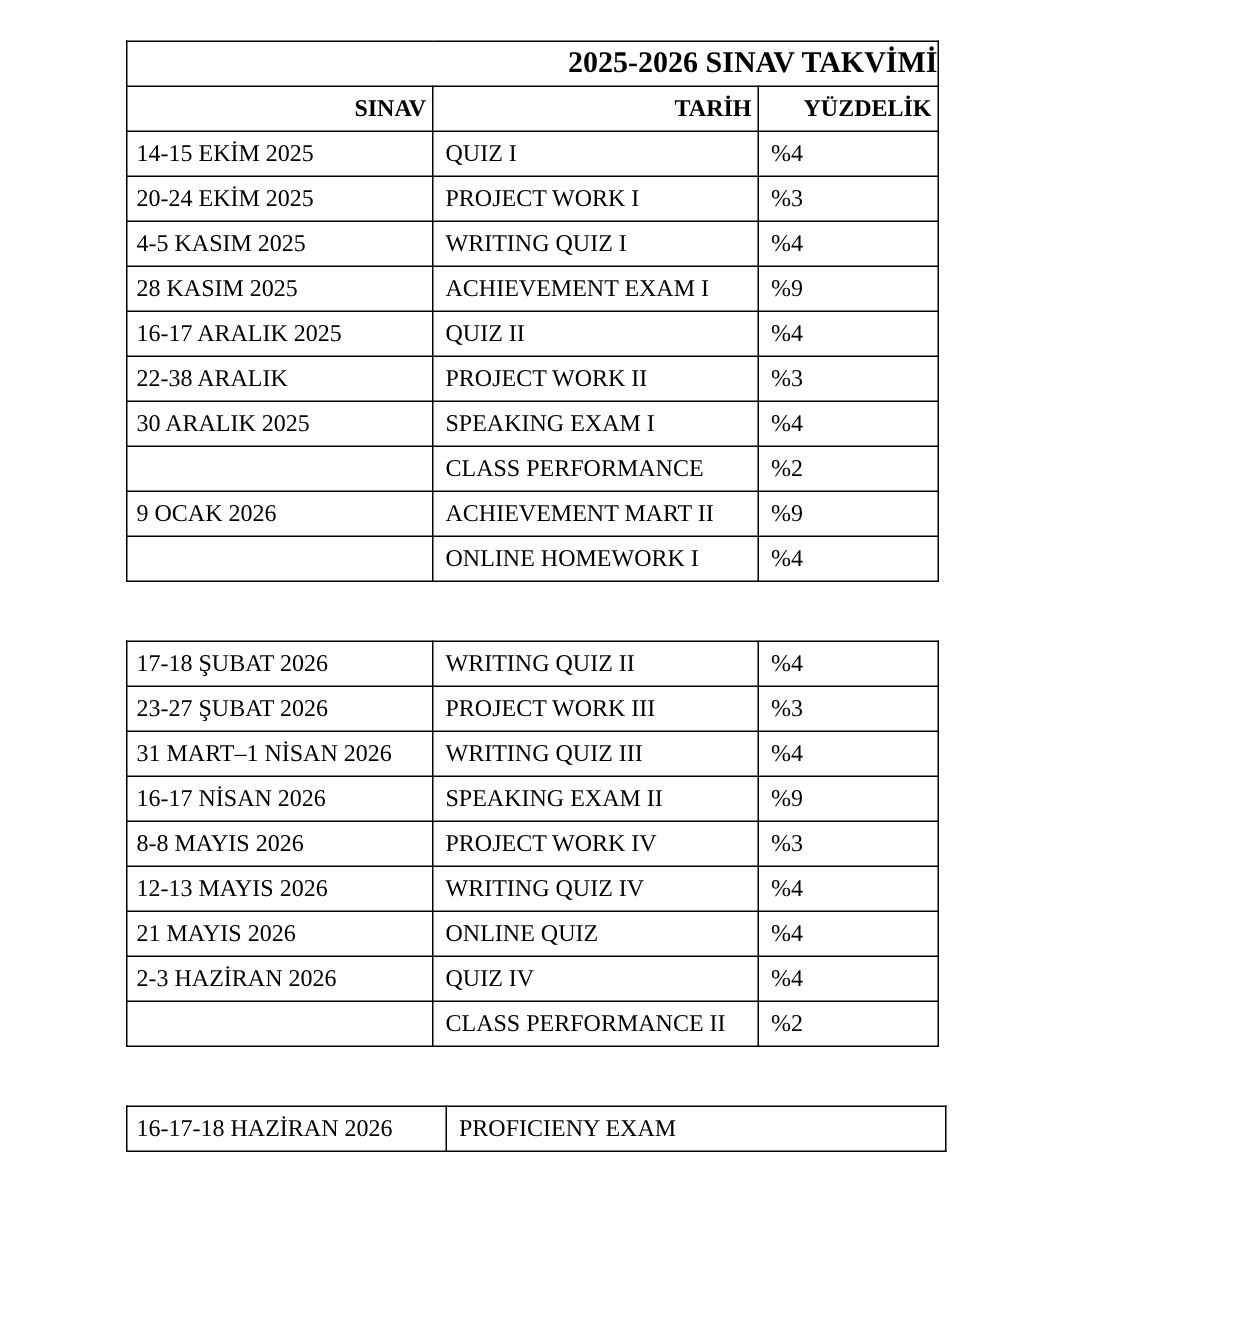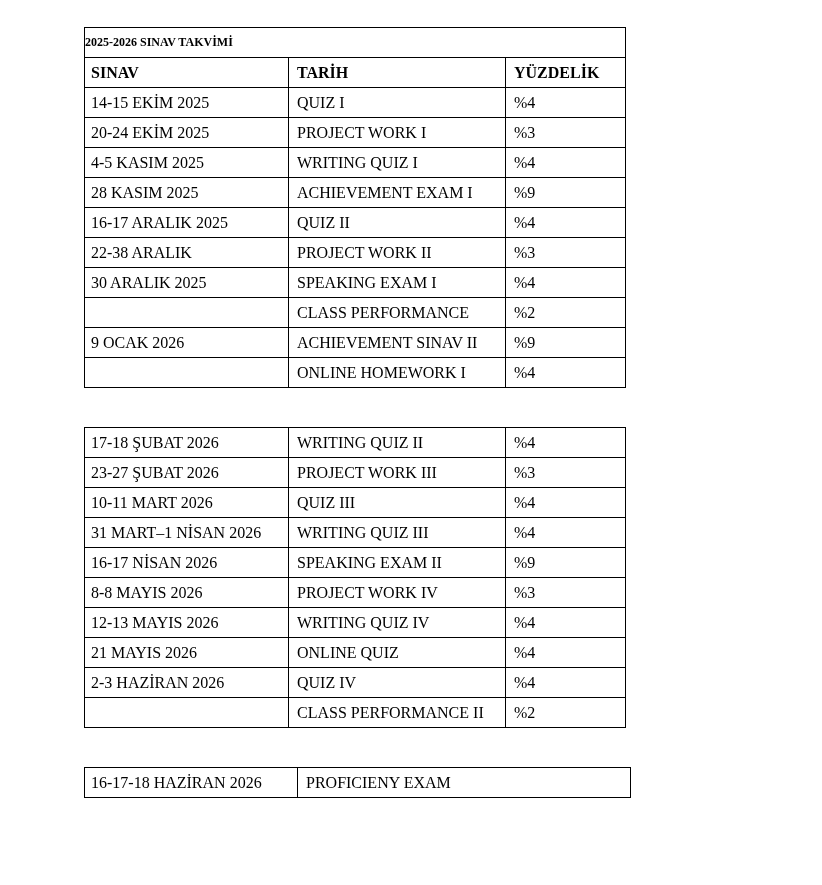--- a/index.html
+++ b/index.html
@@ -29,27 +29,27 @@
     box-sizing: border-box;
     height: 30px;
     font-size: 16px;
     font-weight: normal;
     text-align: left;
     vertical-align: middle;
     padding: 0 4px 0 6px;
     white-space: nowrap;
     overflow: hidden;
   }
-  .cal th { font-weight: bold; }
+  .cal th { font-weight: bold; text-align: right; }
   .cal td:nth-child(2), .cal th:nth-child(2),
   .cal td:nth-child(3), .cal th:nth-child(3) { padding-left: 8px; }
   .cal td.title-cell {
-    text-align: left;
+    text-align: right;
     font-weight: bold;
-    font-size: 12px;
+    font-size: 20px;
     padding: 0;
   }
 </style>
 </head>
 <body>
 
 <div class="page">
 
   <table class="cal cal-fall">
     <colgroup>
@@ -103,21 +103,21 @@
           <td>SPEAKING EXAM I</td>
           <td>%4</td>
         </tr>
         <tr>
           <td></td>
           <td>CLASS PERFORMANCE</td>
           <td>%2</td>
         </tr>
         <tr>
           <td>9 OCAK 2026</td>
-          <td>ACHIEVEMENT SINAV II</td>
+          <td>ACHIEVEMENT MART II</td>
           <td>%9</td>
         </tr>
         <tr>
           <td></td>
           <td>ONLINE HOMEWORK I</td>
           <td>%4</td>
         </tr>
       </tbody>
   </table>
 
@@ -130,25 +130,20 @@
     <tbody>
         <tr>
           <td>17-18 ŞUBAT 2026</td>
           <td>WRITING QUIZ II</td>
           <td>%4</td>
         </tr>
         <tr>
           <td>23-27 ŞUBAT 2026</td>
           <td>PROJECT WORK III</td>
           <td>%3</td>
-        </tr>
-        <tr>
-          <td>10-11 MART 2026</td>
-          <td>QUIZ III</td>
-          <td>%4</td>
         </tr>
         <tr>
           <td>31 MART–1 NİSAN 2026</td>
           <td>WRITING QUIZ III</td>
           <td>%4</td>
         </tr>
         <tr>
           <td>16-17 NİSAN 2026</td>
           <td>SPEAKING EXAM II</td>
           <td>%9</td>

